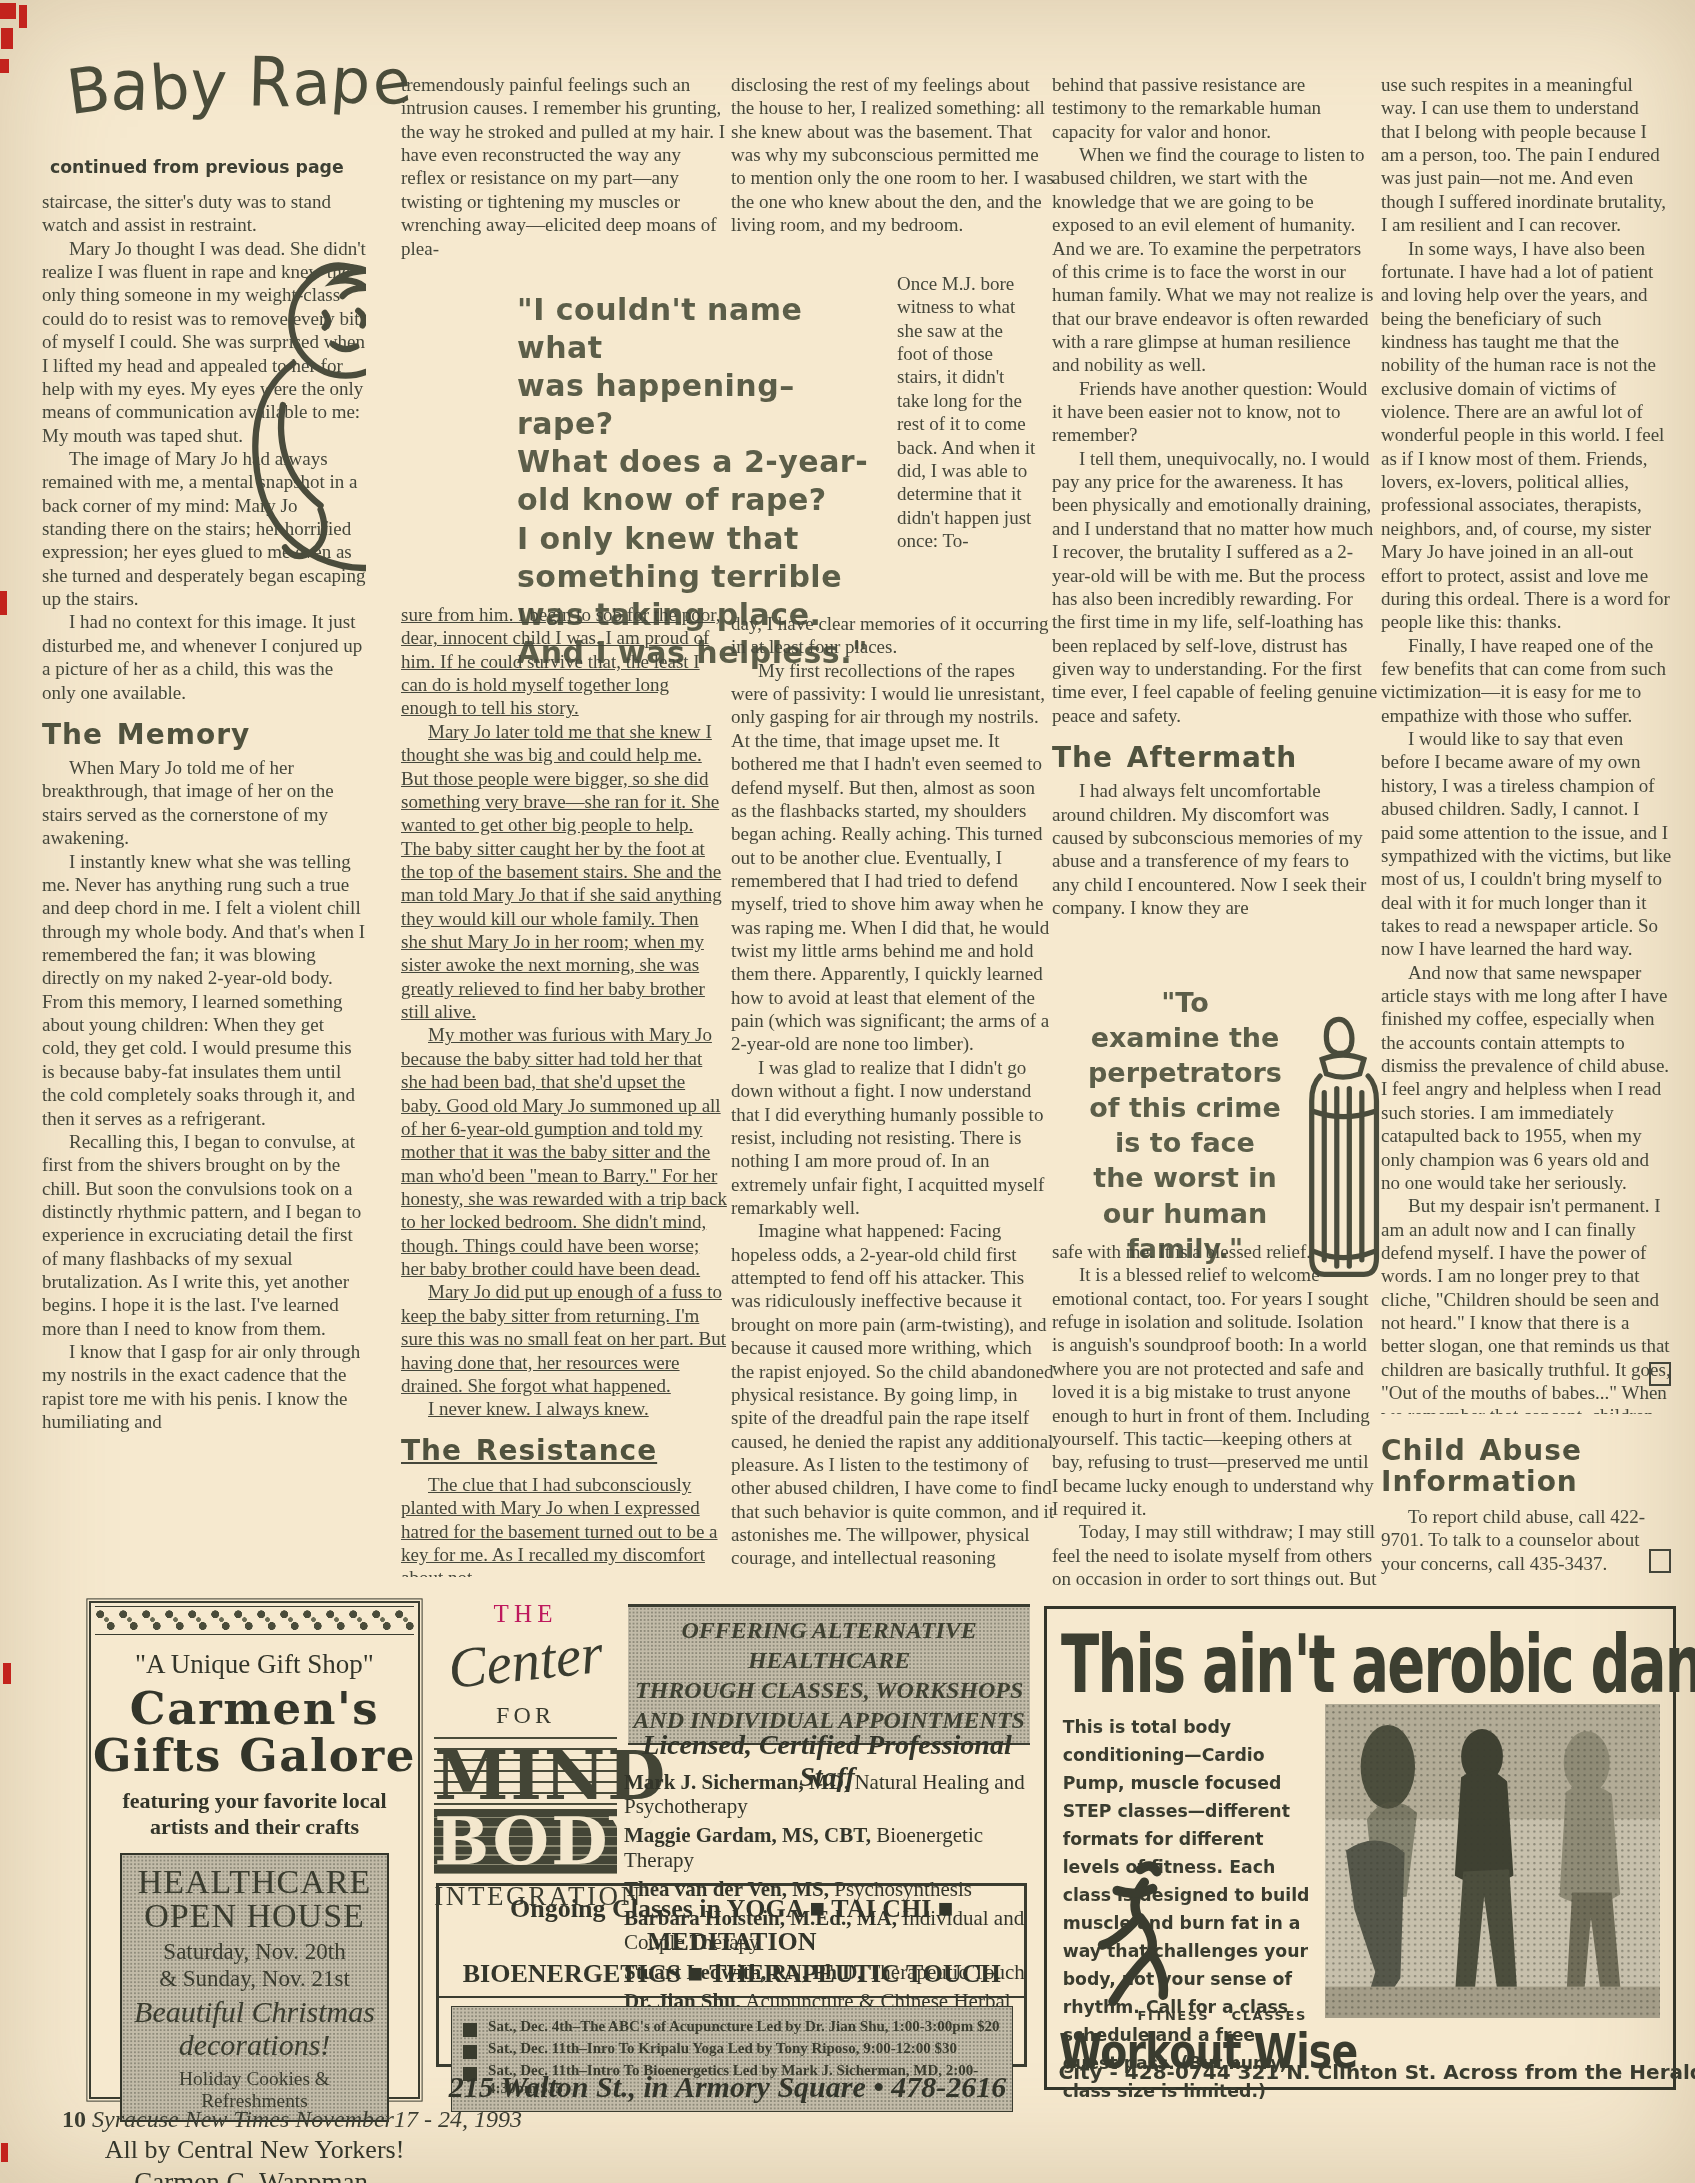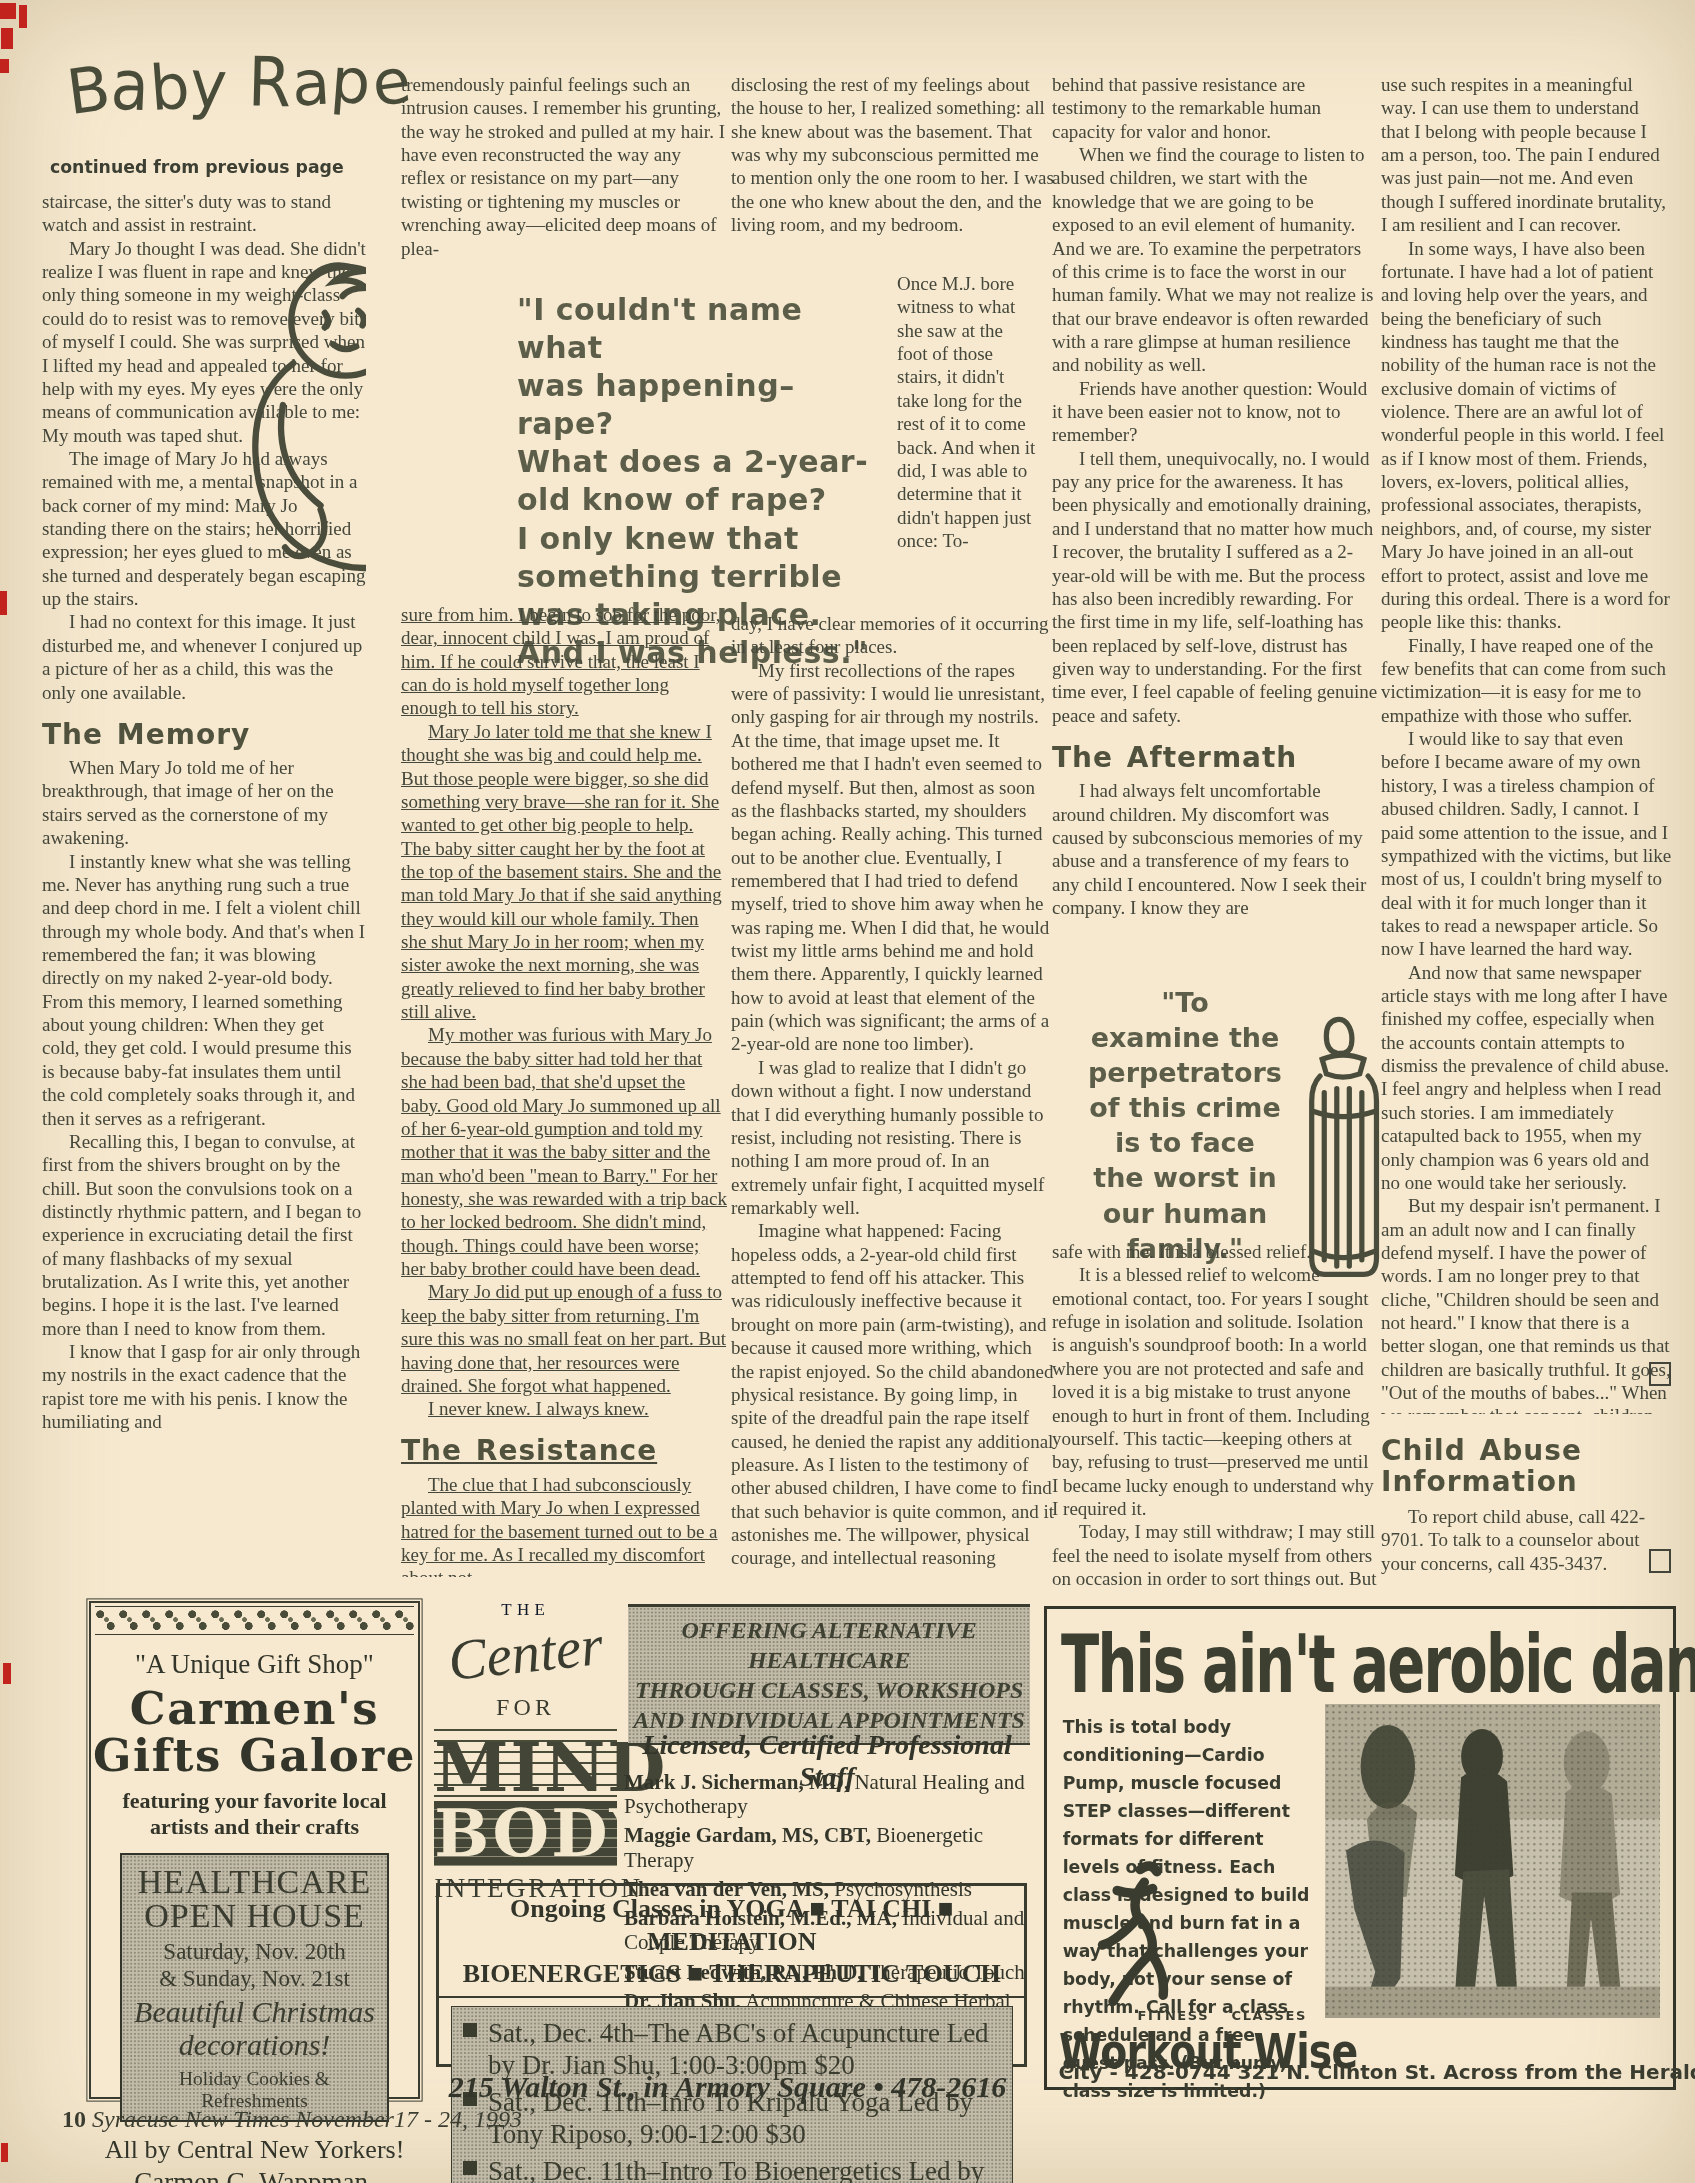--- a/index.html
+++ b/index.html
@@ -55,37 +55,37 @@
   .carmen-sub{font-weight:bold;font-size:22px;line-height:1.2;color:#33352a;text-align:center;}
   #xmasbox{border:2.6px solid #33352a;text-align:center;color:#3a3c2f;}
   .xmas-title{font-size:34px;line-height:1.02;letter-spacing:1px;}
   .xmas-dates{font-size:23px;line-height:1.15;}
   .xmas-ital{font-style:italic;font-size:30px;line-height:1.1;}
   .xmas-cook{font-size:19.4px;}
   .carmen-line1{font-size:26px;text-align:center;color:#33352a;}
   .carmen-line2{font-size:27px;text-align:center;color:#33352a;}
 
   
-  .mb-the{font-size:17px;letter-spacing:5.2px;color:#0f172a;text-align:center;}
+  .mb-the{font-size:25px;letter-spacing:5.2px;color:#be185d;text-align:center;}
   .mb-center{font-family:"Liberation Serif",serif;font-style:italic;font-size:57px;color:#3a3c30;
              transform:rotate(-6deg);text-align:center;}
   .mb-for{font-size:24px;letter-spacing:4.2px;color:#3a3c30;text-align:center;}
   #mb-lines-top{background:repeating-linear-gradient(to bottom,transparent 0 9px,#4a4c3a 9px 11px);
                 text-align:center;}
   .mb-mind{font-family:"DejaVu Serif",serif;font-weight:bold;font-size:67px;line-height:1;color:#434536;letter-spacing:2.1px;}
   #mb-lines-bot{background:repeating-linear-gradient(to bottom,#434536 0 7.9px,#8d8b74 7.9px 9.4px);text-align:center;}
   .mb-body{font-family:"DejaVu Serif",serif;font-weight:bold;font-size:65px;line-height:1;color:#f3e7cd;letter-spacing:2.1px;}
   .mb-integration{font-size:27px;letter-spacing:2.6px;color:#3a3c30;text-align:center;}
   #mb-offer{color:#3f4132;font-style:italic;font-weight:bold;font-family:"Liberation Serif",serif;
             font-size:24px;line-height:1.25;text-align:center;border-bottom:2.1px solid #3a3c30;border-top:3.1px solid #3a3c30;}
   .mb-staffhead{font-style:italic;font-weight:bold;font-size:28px;color:#33352a;text-align:center;}
   .mb-staff p{margin:0 0 5.2px 0;font-size:21px;line-height:1.15;color:#33352a;text-indent:0;}
   #mb-classbox{border:3.1px solid #3a3c30;}
   .mb-classhead{font-weight:bold;font-size:26px;line-height:1.25;color:#33352a;text-align:center;border-bottom:2.6px solid #3a3c30;padding:7.3px 0 5.2px 0;}
-  .mb-sched p{margin:0 0 4.2px 0;font-weight:normal;font-size:27px;line-height:1.2;color:#3a3c2e;padding-left:29px;position:relative;}
+  .mb-sched p{margin:0 0 4.2px 0;font-weight:bold;font-size:15px;line-height:1.2;color:#3a3c2e;padding-left:29px;position:relative;}
   .mb-sched p::before{content:"";position:absolute;left:4.2px;top:6.3px;width:13.6px;height:13.6px;background:#3a3c2e;}
   .mb-addr{font-style:italic;font-weight:bold;font-size:30px;color:#33352a;text-align:center;}
 
   
   #workout{border:3.7px solid #33352a;}
   .wo-head{font-family:"DejaVu Sans",sans-serif;font-weight:bold;font-size:80px;color:#3d3f31;
            letter-spacing:-2.6px;transform:scaleX(.70);transform-origin:left top;white-space:nowrap;}
   .wo-body{font-family:"DejaVu Sans",sans-serif;font-weight:bold;font-size:17.3px;line-height:1.62;color:#3a3c2f;}
   .wo-logo-small{font-family:"DejaVu Sans",sans-serif;font-weight:bold;font-size:13px;letter-spacing:1.6px;color:#3a3c2f;}
   .wo-logo{font-family:"DejaVu Sans",sans-serif;font-weight:bold;font-size:48px;letter-spacing:-1px;

